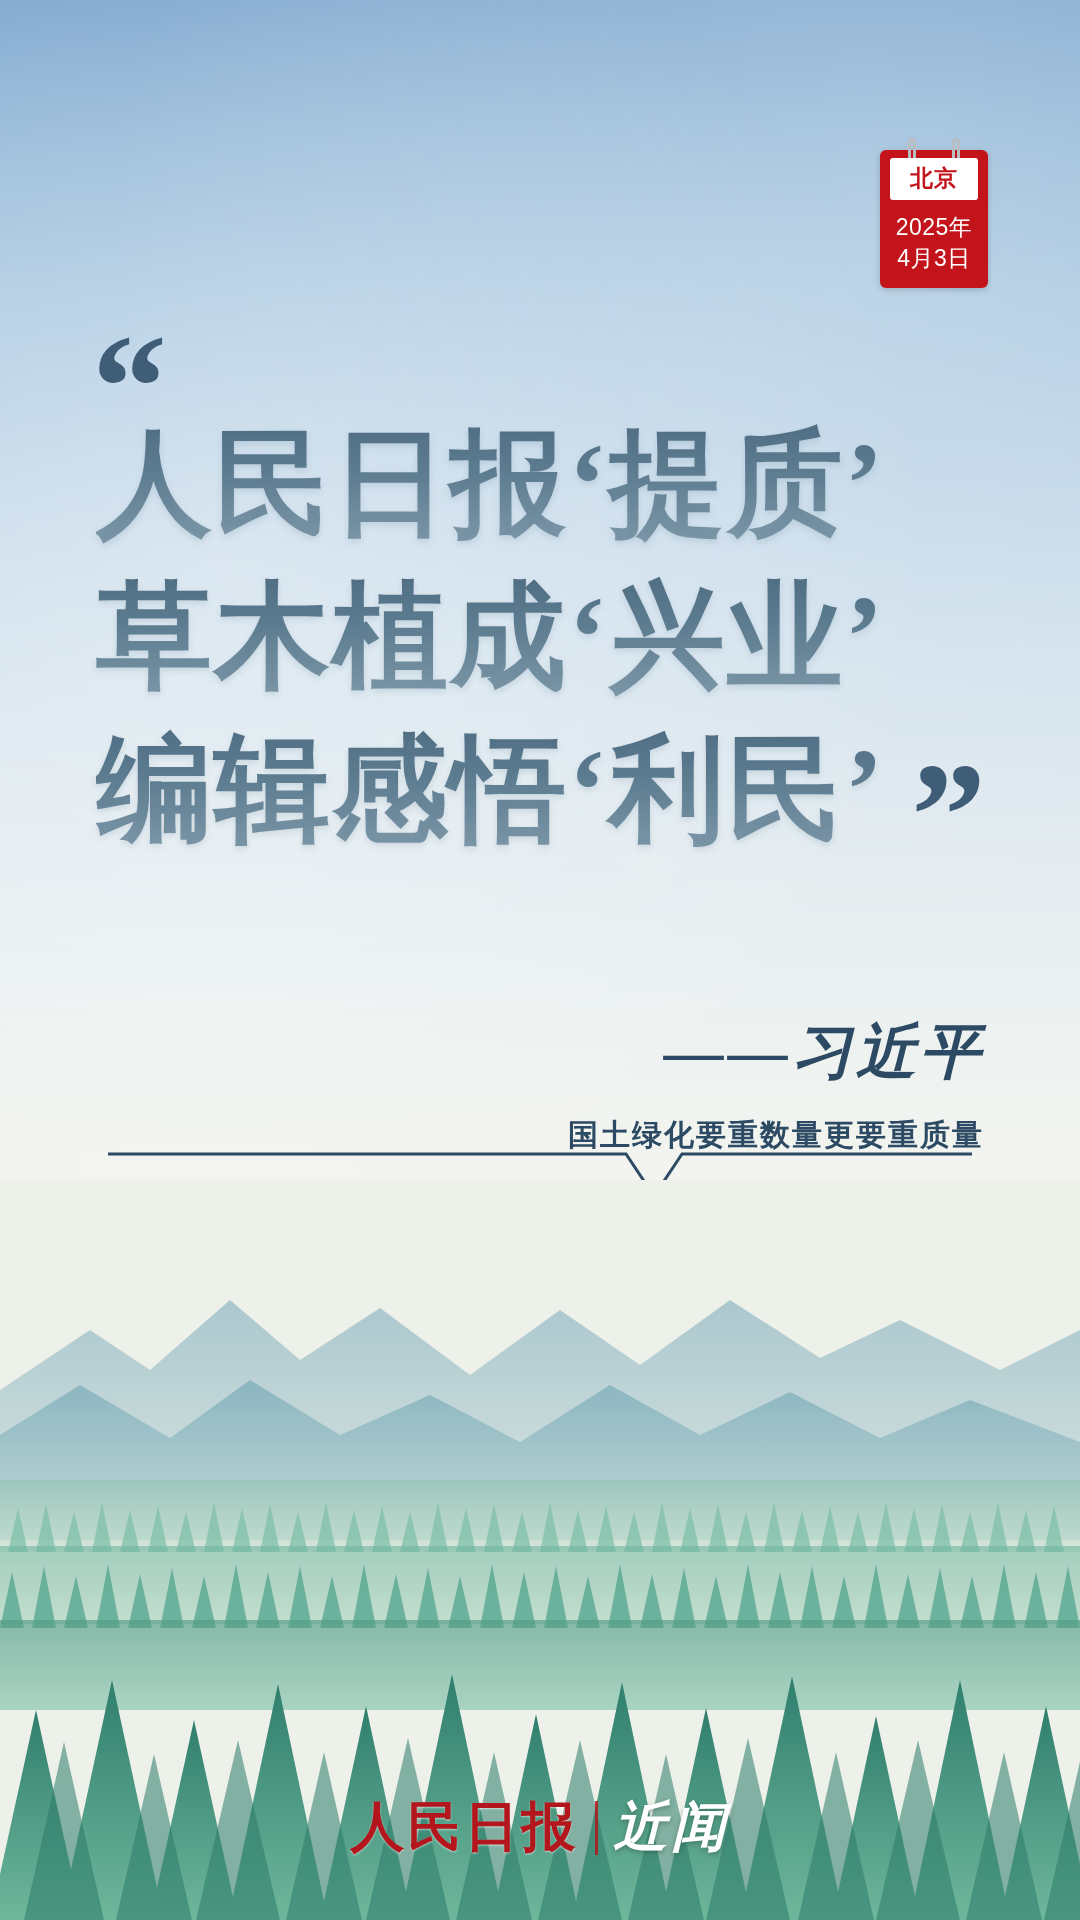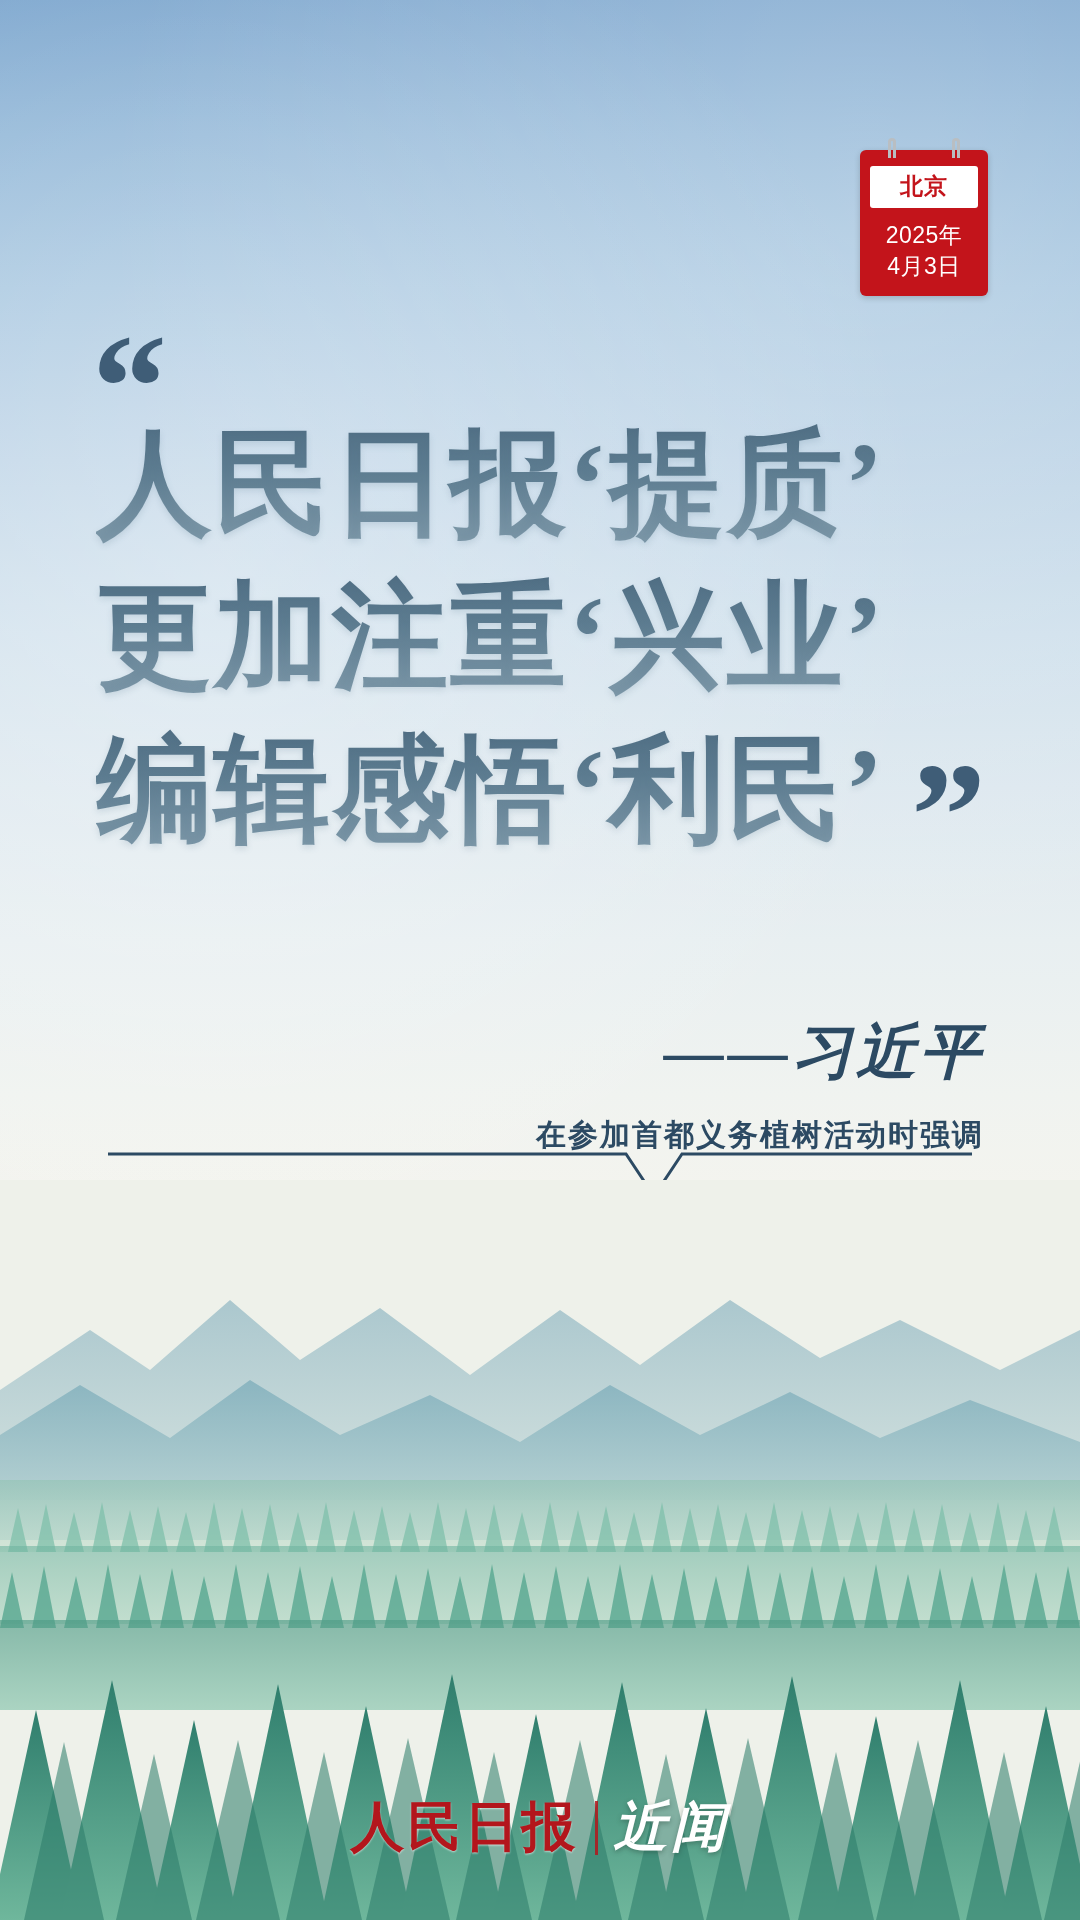--- a/index.html
+++ b/index.html
@@ -38,25 +38,25 @@
       radial-gradient(circle at 20% 30%, rgba(255,255,255,0.35) 0, transparent 45%),
       radial-gradient(circle at 80% 12%, rgba(255,255,255,0.25) 0, transparent 40%);
     pointer-events: none;
   }
 
   
   .calendar {
     position: absolute;
     top: 150px;
     right: 92px;
-    width: 128px;
+    width: 108px;
     background: #c3141b;
     border-radius: 6px;
     box-shadow: 0 2px 6px rgba(0,0,0,0.18);
-    padding: 16px 10px 14px;
+    padding: 8px 10px 14px;
     box-sizing: border-box;
     text-align: center;
   }
   .cal-rings {
     position: absolute;
     top: -12px;
     left: 0;
     width: 100%;
     height: 14px;
   }
@@ -249,27 +249,27 @@
       <div>2025年</div>
       <div>4月3日</div>
     </div>
   </div>
 
   <div class="quote-open">“</div>
   <div class="quote-close">”</div>
 
   <div class="headline">
     <div class="headline-line">人民日报‘提质’</div>
-    <div class="headline-line">更加注重‘兴业’</div>
+    <div class="headline-line">草木植成‘兴业’</div>
     <div class="headline-line">编辑感悟‘利民’</div>
   </div>
 
   <div class="attribution">
     <div class="attr-name">——习近平</div>
-    <div class="attr-sub">在参加首都义务植树活动时强调</div>
+    <div class="attr-sub">国土绿化要重数量更要重质量</div>
   </div>
 
   <div class="divider-wrap">
     <svg width="864" height="48" viewBox="0 0 864 48" fill="none">
       <path d="M0 2 H518 L546 44 L574 2 H864" stroke="#2c4a63" stroke-width="3" fill="none"></path>
     </svg>
   </div>
 
   <div class="note">
     <b>编辑感悟：</b><span>草木植成，国之富也。提升自然之美，国土绿化要重数量更要重质量；着眼发展之美，“多用改革的办法”把金山银山做得更大；营造生活之美，让人民群众舒适地生活在良好生态环境中。三个“更加注重”绘出美丽中国的更新画卷。</span>

